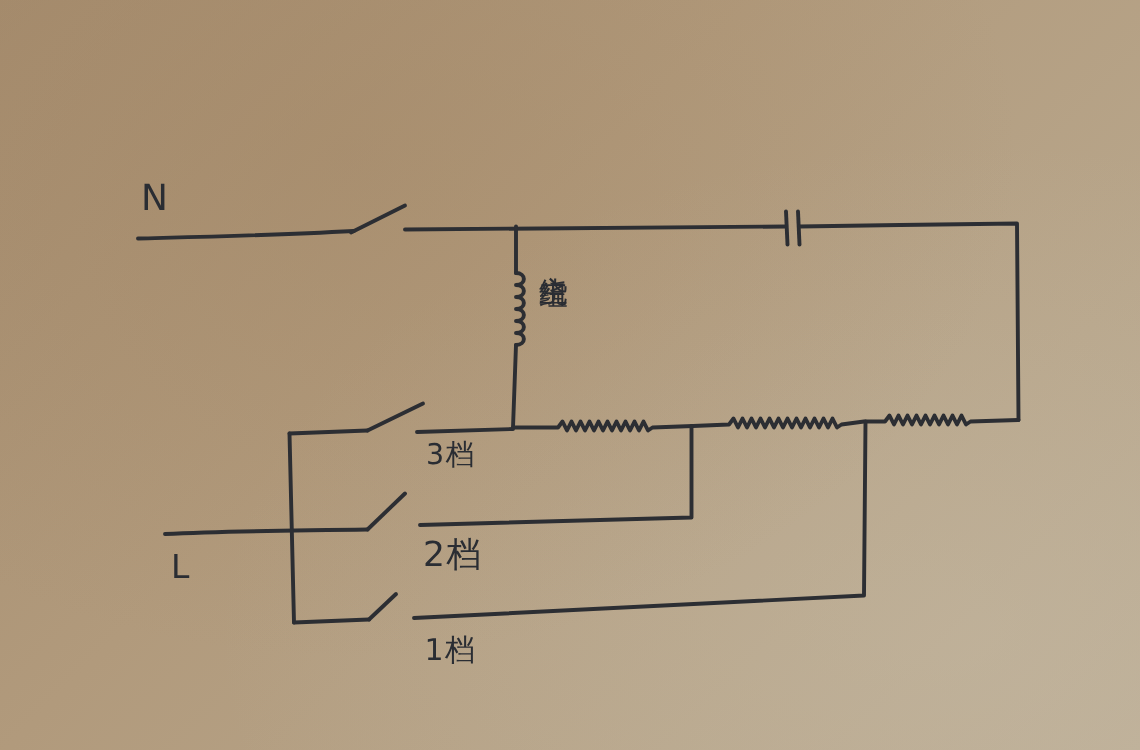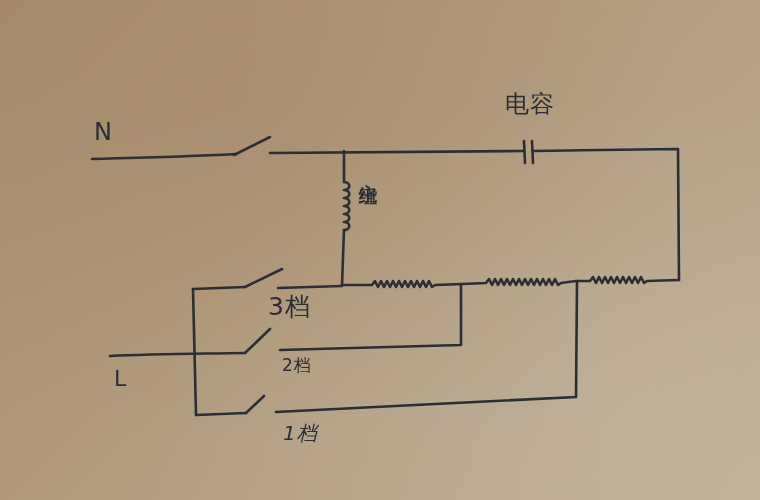--- a/index.html
+++ b/index.html
@@ -51,19 +51,18 @@
     <path class="wire" d="M193,289 L196,415"></path>
     <path class="wire" d="M193,289 L245,287"></path>
     <path class="wire" d="M196,415 L246,413"></path>
 
     <path class="wire" d="M245,287 L282,269"></path>
     <path class="wire" d="M245,353 L270,329"></path>
     <path class="wire" d="M246,413 L264,396"></path>
   </svg>
 
   <span class="lbl" style="left:94px;top:118px;font-size:24px;">N</span>
-  <span class="lbl" style="left:505px;top:88px;font-size:24px;">电容</span>
   <span class="lbl v" style="left:356px;top:168px;font-size:19px;">主绕组</span>
   <span class="lbl" style="left:114px;top:366px;font-size:22px;">L</span>
-  <span class="lbl" style="left:268px;top:290px;font-size:25px;">3档</span>
-  <span class="lbl" style="left:282px;top:354px;font-size:17px;text-align:center;">2档</span>
-  <span class="lbl" style="left:283px;top:420px;font-size:20px;font-style:italic;">1档</span>
+  <span class="lbl" style="left:284px;top:290px;font-size:19px;">3档</span>
+  <span class="lbl" style="left:282px;top:354px;font-size:23px;text-align:center;">2档</span>
+  <span class="lbl" style="left:283px;top:420px;font-size:20px;">1档</span>
 </div>
 
 </body></html>

